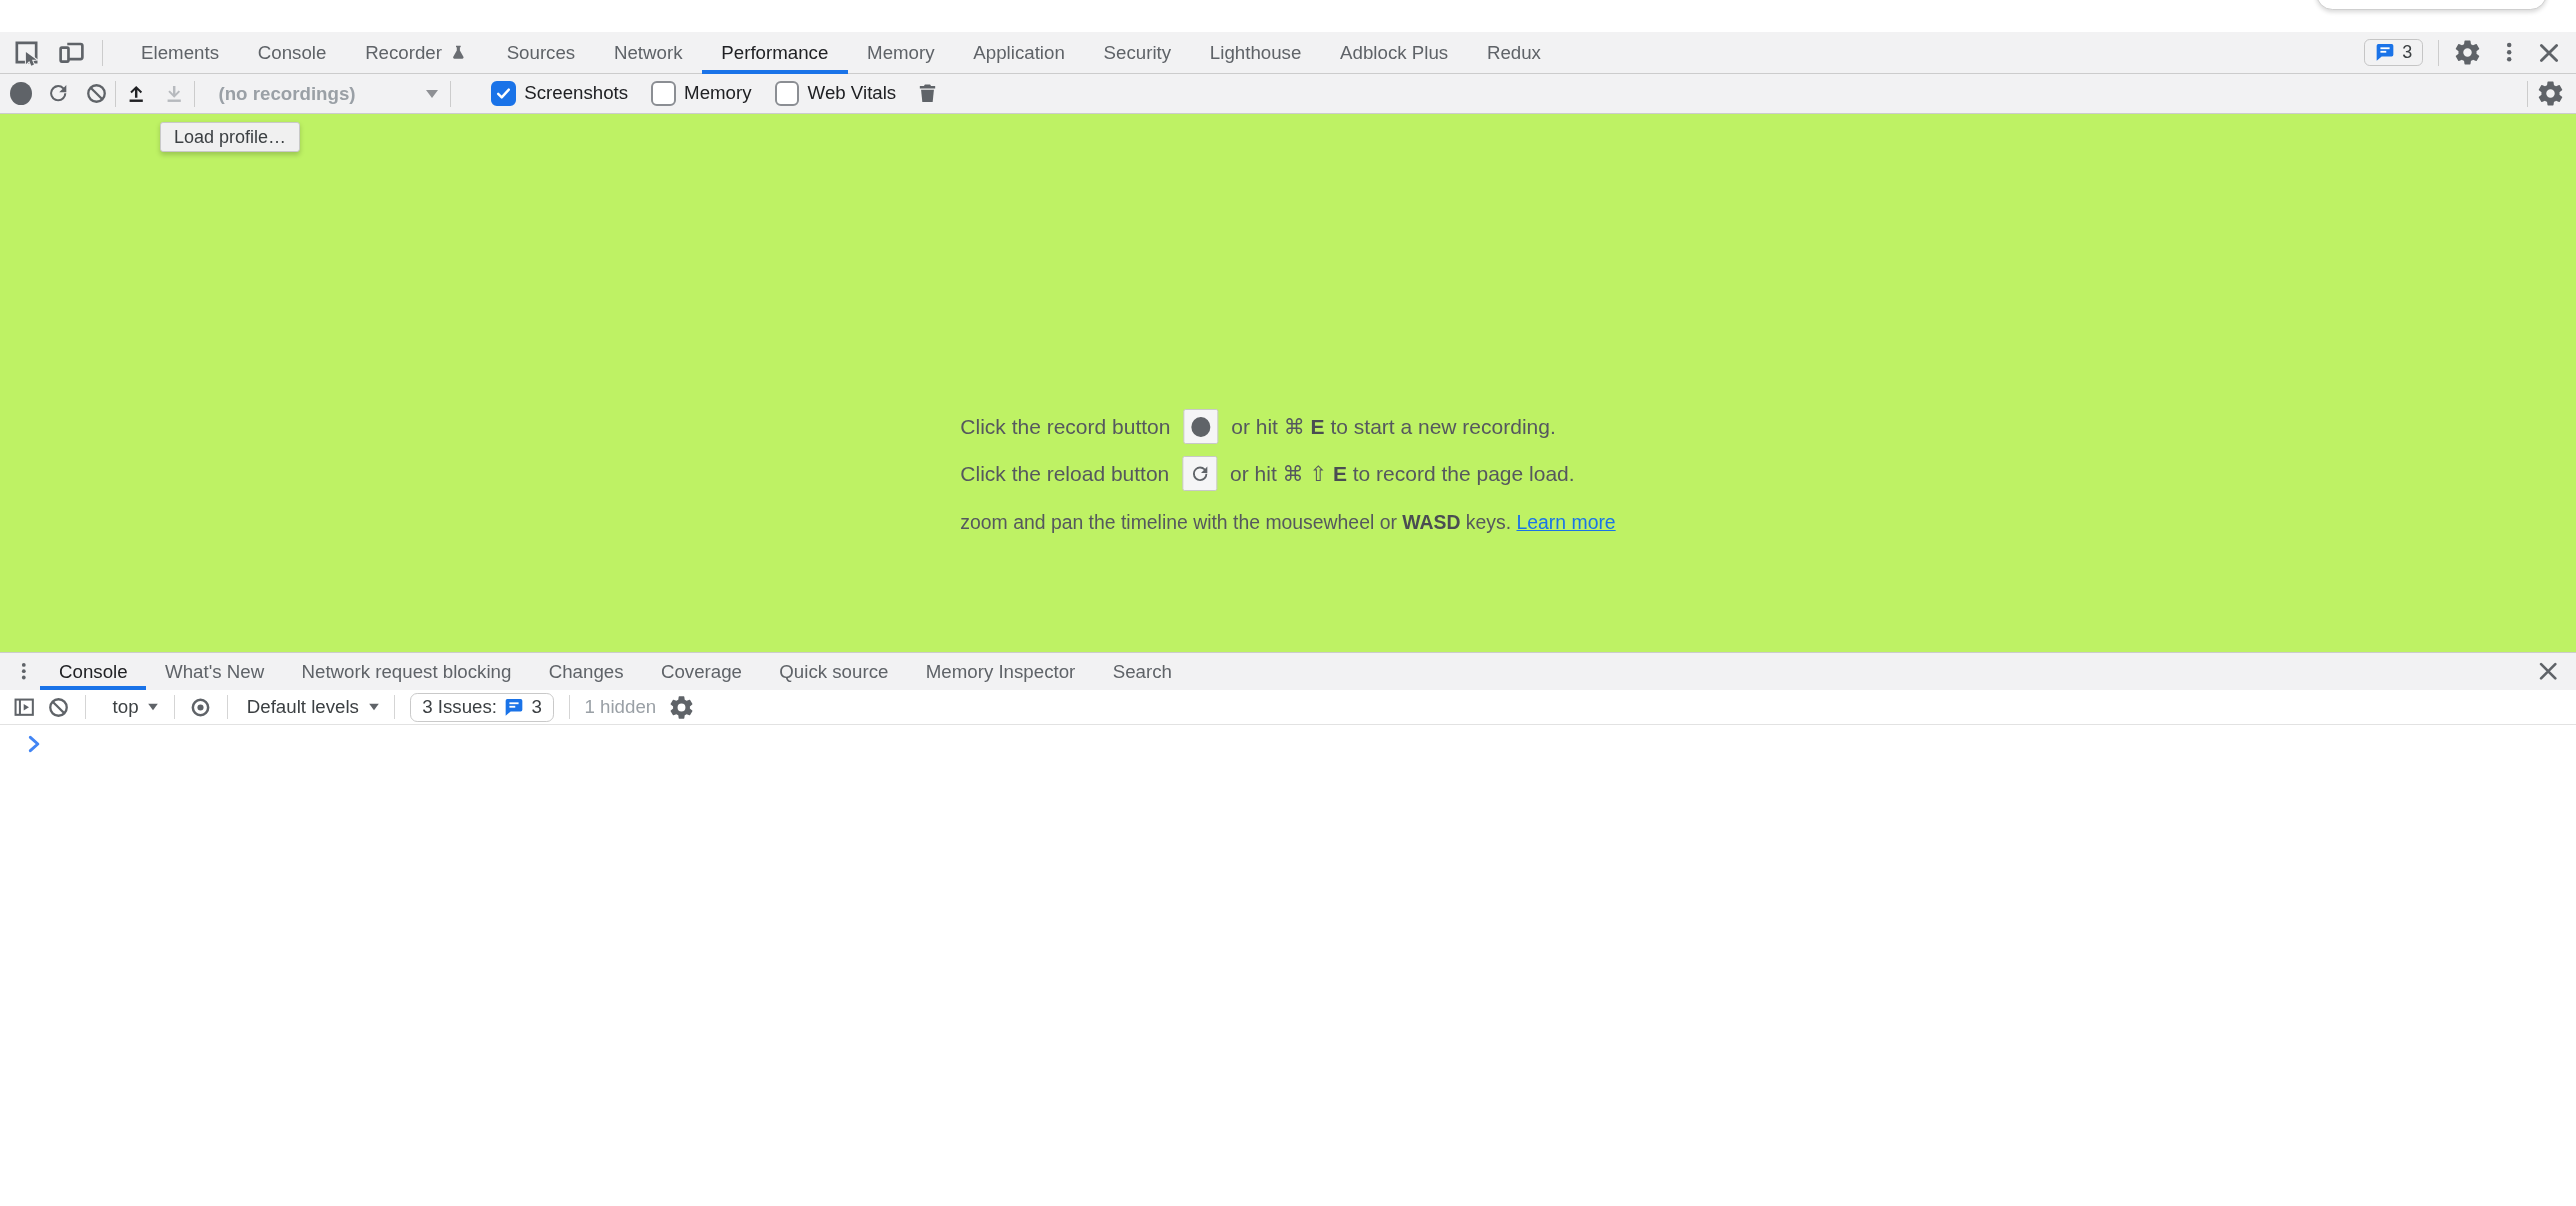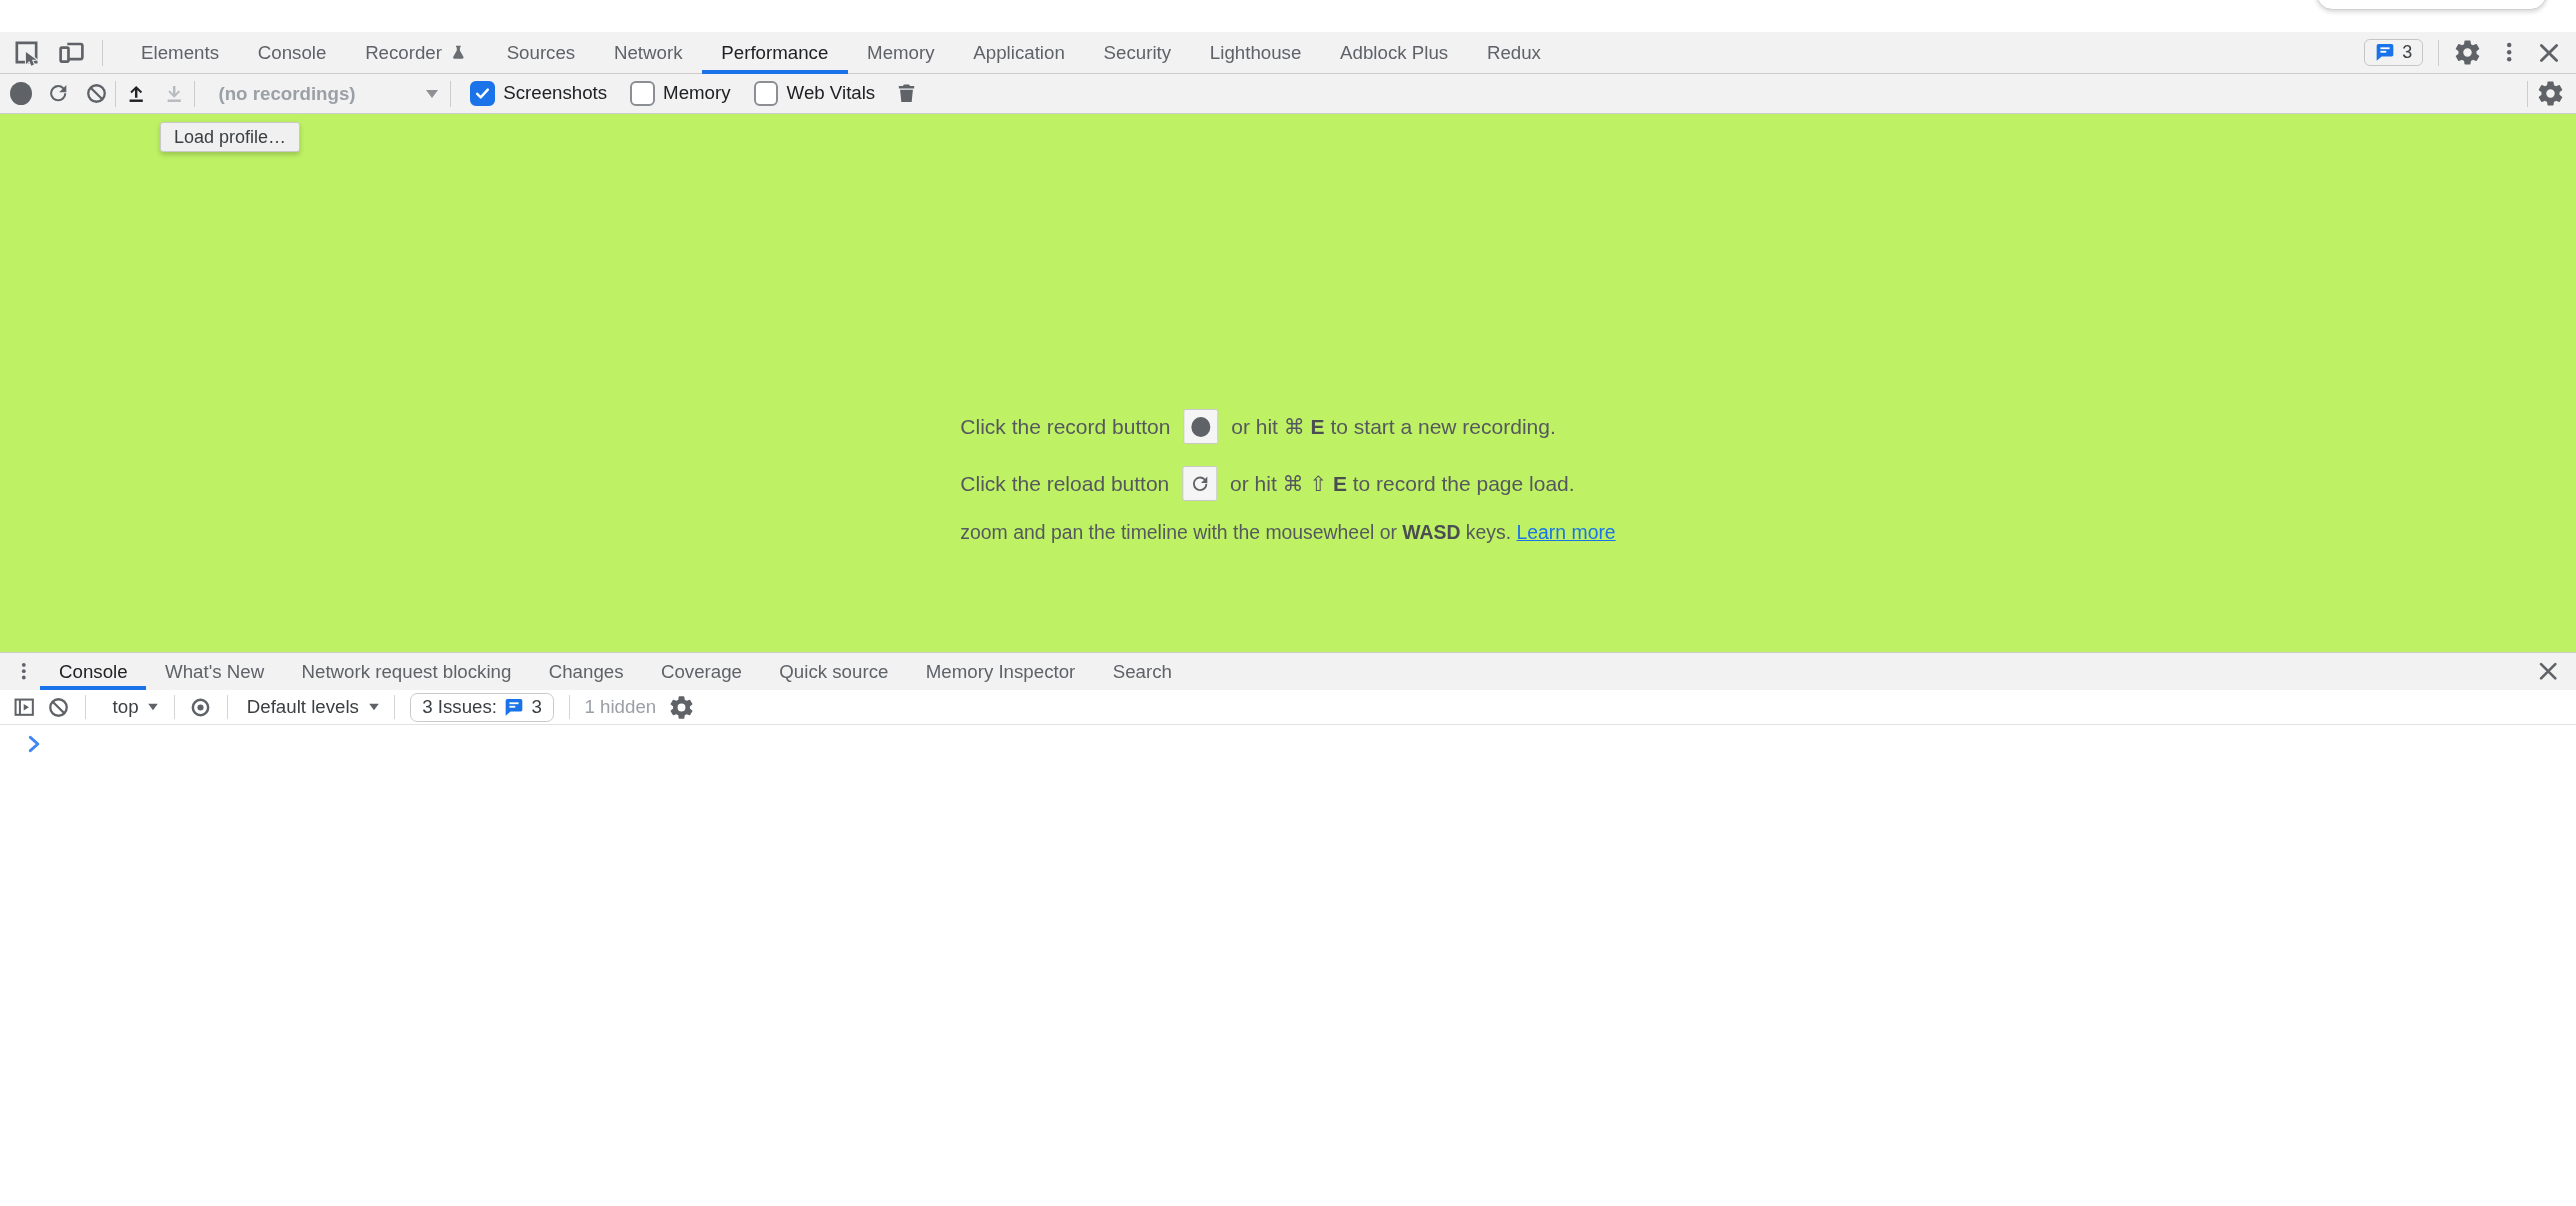--- a/index.html
+++ b/index.html
@@ -33,38 +33,38 @@
   
   .perf-toolbar { height:40px; background:#f2f2f3; border-bottom:1.4px solid #ccc;
     display:flex; align-items:center; flex:0 0 auto; padding:0 11.5px 0 10px; }
   .perf-toolbar .vdiv { margin:0 7.2px; }
   .ptb-group { display:flex; align-items:center; gap:14.4px; }
   .record-dot { width:21.6px; height:23px; border-radius:50%; background:#5f6368; }
   .recordings-select { width:224px; margin-left:16px; display:flex; align-items:center;
     justify-content:space-between; font-size:18.7px; color:#9aa0a6; padding-right:4.3px;font-weight:bold; }
   .dd-arrow { width:0; height:0; border-left:6.5px solid transparent; border-right:6.5px solid transparent;
     border-top:8px solid #8e9094; }
-  .cb-row { display:flex; align-items:center; gap:23px; margin-left:12px; }
+  .cb-row { display:flex; align-items:center; gap:23px; margin-left:33px; }
   .cb { display:flex; align-items:center; gap:8.6px; cursor:default; }
   .cb-box { width:24.4px; height:24.4px; border-radius:5.8px; border:2.2px solid #8b8e93; background:#fff;
     display:flex; align-items:center; justify-content:center; }
   .cb-box.checked { border-color:#1a73e8; background:#1a73e8; }
   .cb-label { font-size:18.7px; color:#202124; }
   .ptb-spacer { flex:1; }
 
   
   .content { flex:1 1 auto; position:relative; background:#bef264; overflow:hidden; }
   .tooltip { position:absolute; left:160px; top:8px; height:30px; padding:0 13px;
     background:#f0f0f0; border:1.4px solid #c9c9c9; border-radius:2.9px;
     box-shadow:0 2.2px 5.8px rgba(0,0,0,.18); display:flex; align-items:center;
     font-size:18px; color:#3c4043; white-space:nowrap; }
   .landing { position:absolute; top:295px; left:50%; transform:translateX(-50%);
     color:#55585e; font-size:19.4px; white-space:nowrap; }
   .hint-row { display:flex; align-items:center; gap:8.6px; height:35px; }
-  .hint-row + .hint-row { margin-top:22px; }
+  .hint-row + .hint-row { margin-top:12px; }
   .inline-btn { width:35px; height:35px; border:1.4px solid #c8c8c8; background:#f5f5f6;
     border-radius:2.2px; display:flex; align-items:center; justify-content:center; margin:0 4.3px; }
   .inline-btn .record-dot { width:18.7px; height:20px; }
   .kbd { font-size:21px; color:#55585e; }
   .kbd-key { font-weight:bold; color:#4a4d52; }
   .tips { margin-top:18.7px; line-height:24.4px; }
   .tip-bold { font-weight:bold; color:#4a4d52; }
   .learn-more { color:#1a73e8; text-decoration:underline; cursor:pointer; }
 
   

